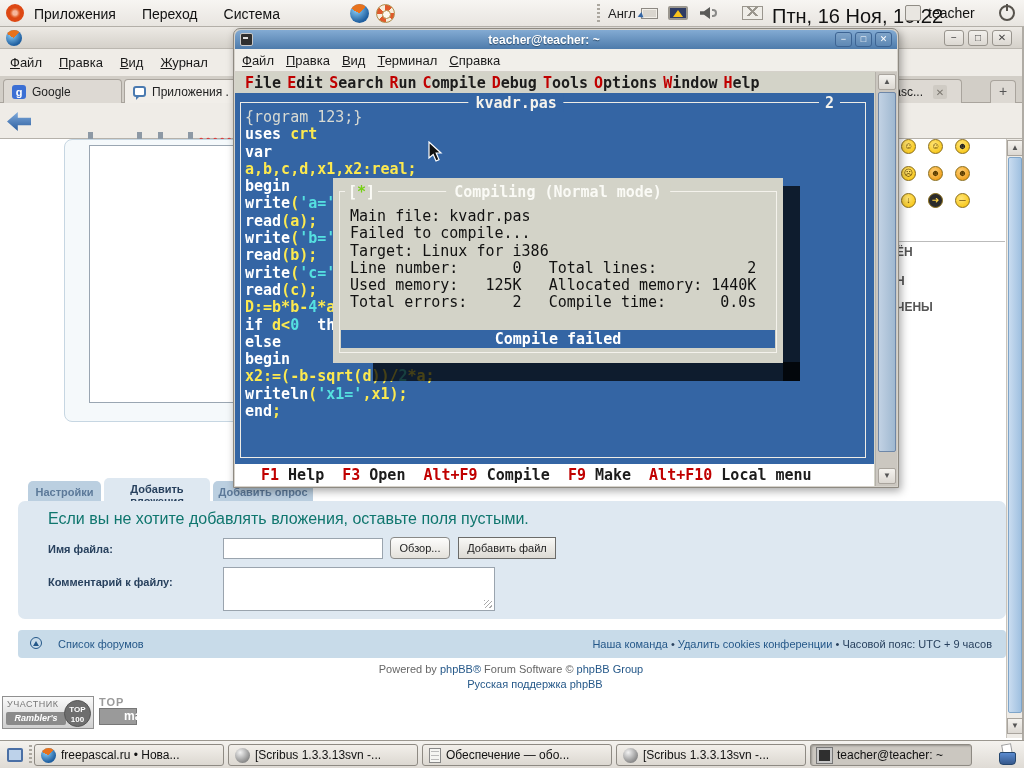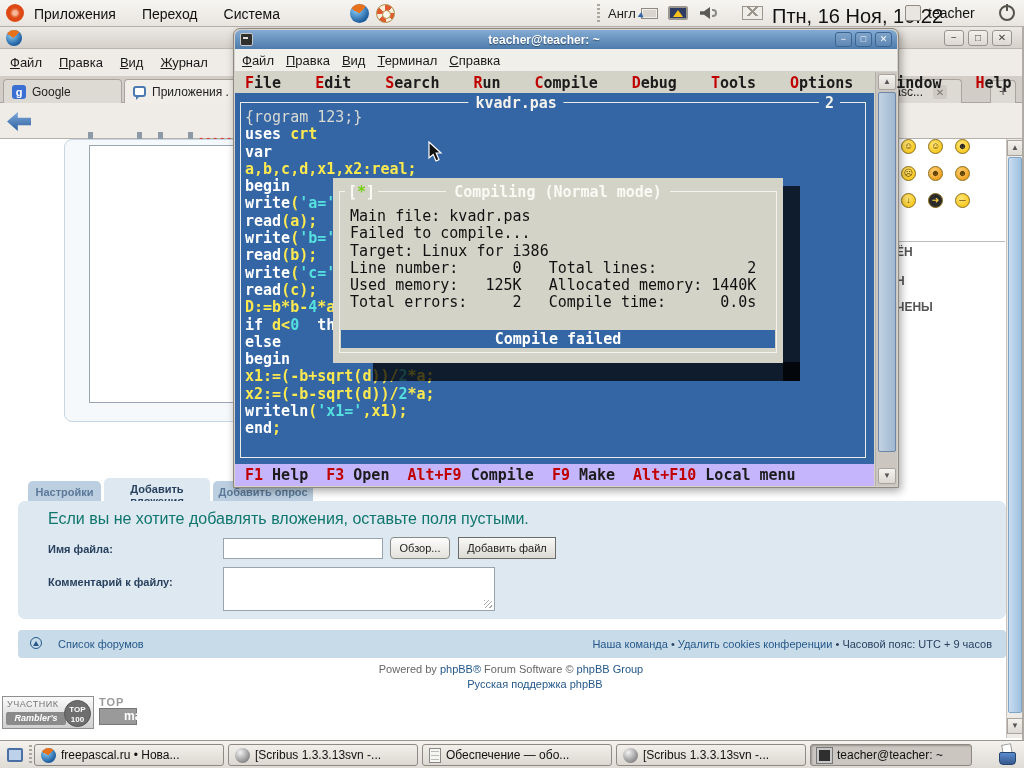--- a/index.html
+++ b/index.html
@@ -175,21 +175,21 @@
     background:linear-gradient(#83ABD3,#4E7BAB); display:flex; align-items:center; }
   #t-icon { width:13px; height:13px; margin-left:5px; background:#2F2F2F; border:1px solid #C8C8C8; border-radius:2px; flex:none; }
   #t-icon::after { content:""; display:block; margin:3px 0 0 2px; width:5px; height:2px; background:#DDD; }
   #t-title { flex:1; text-align:center; color:#fff; font-weight:bold; font-size:12px; text-shadow:0 1px 1px #2a4a6a; }
   #t-buttons { display:flex; gap:3px; margin-right:5px; }
   .t-winbtn { width:17px; height:15px; border:1px solid #3D6493; border-radius:3px; color:#fff; font-size:9px; line-height:13px;
     text-align:center; background:linear-gradient(#7FA4C9,#5E88B4); }
   #t-menubar { position:absolute; left:1px; right:1px; top:20px; height:23px; background:#F1EFEA; border-bottom:1px solid #D5D1CA;
     display:flex; align-items:center; gap:12px; padding-left:7px; font-size:13px; color:#1a1a1a; }
   #t-ide { position:absolute; left:1px; right:1px; top:43px; bottom:1px; background:#D3D3C8; }
-  #ide-menu { position:absolute; left:0; right:22px; top:0; height:21px; display:flex; gap:34px; padding-left:10px;
+  #ide-menu { position:absolute; left:0; right:22px; top:0; height:21px; display:flex; gap:6px; padding-left:10px;
     font-family:"DejaVu Sans Mono", monospace; font-size:15px; font-weight:bold; color:#1c1c1c; align-items:center; }
   .red { color:#C00000; }
   #ide-editor { position:absolute; left:0; right:23px; top:21px; bottom:22px; background:#3465A4; overflow:hidden; }
   #editor-frame { position:absolute; left:5px; right:8px; top:9px; bottom:6px; border:1px solid #EEECE6; }
   #editor-title { position:absolute; left:44%; transform:translateX(-50%); top:1px; background:#3465A4; padding:0 7px;
     color:#F4F2EC; font-family:"DejaVu Sans Mono", monospace; font-size:15px; font-weight:bold; }
   #editor-number { position:absolute; right:34px; top:1px; background:#3465A4; padding:0 6px; color:#F4F2EC;
     font-family:"DejaVu Sans Mono", monospace; font-size:15px; font-weight:bold; }
   #code { position:absolute; left:10px; top:16px; font-family:"DejaVu Sans Mono", monospace; font-size:15px; font-weight:bold;
     line-height:17.3px; }
@@ -206,22 +206,22 @@
   #dlg-title { position:absolute; left:50%; transform:translateX(-50%); top:5px; background:#D3D3C8; padding:0 8px;
     color:#FAFAF5; font-family:"DejaVu Sans Mono", monospace; font-size:15px; font-weight:bold; white-space:nowrap; }
   #dlg-marker { position:absolute; left:12px; top:5px; background:#D3D3C8; padding:0 3px; color:#FAFAF5;
     font-family:"DejaVu Sans Mono", monospace; font-size:15px; font-weight:bold; }
   #dlg-marker .green { color:#76D014; }
   #dialog-body { position:absolute; left:17px; top:30px; font-family:"DejaVu Sans Mono", monospace; font-size:15px;
     color:#111; line-height:17.3px; }
   .dlg-line { white-space:pre; }
   #dlg-btn { position:absolute; left:8px; top:152px; width:434px; height:18px; background:#3465A4; color:#fff;
     font-family:"DejaVu Sans Mono", monospace; font-size:15px; font-weight:bold; text-align:center; line-height:18px; }
-  #ide-status { position:absolute; left:0; right:23px; bottom:0; height:22px; background:#c4b5fd; display:flex; gap:18px;
-    padding-left:10px; align-items:center; font-family:"DejaVu Sans Mono", monospace; font-size:15px; font-weight:bold; color:#1c1c1c; }
+  #ide-status { position:absolute; left:0; right:23px; bottom:0; height:22px; background:#ffffff; display:flex; gap:18px;
+    padding-left:26px; align-items:center; font-family:"DejaVu Sans Mono", monospace; font-size:15px; font-weight:bold; color:#1c1c1c; }
   .status-item { white-space:pre; }
   .skey { color:#C00000; }
   #t-scroll { position:absolute; right:0; top:0; bottom:0; width:22px; background:#CBC7C0; border-left:1px solid #B5B1AA; }
   .t-sb-btn { position:absolute; left:2px; width:18px; height:16px; background:linear-gradient(#F4F2EE,#DCD8D2);
     border:1px solid #A9A49D; border-radius:2px; font-size:8px; color:#555; text-align:center; line-height:14px; }
   #t-sb-up { top:2px; } #t-sb-down { bottom:2px; }
   #t-sb-thumb { position:absolute; left:2px; top:20px; width:18px; height:360px; border:1px solid #6E87A8; border-radius:2px;
     background:linear-gradient(90deg,#C2D2E4,#9FB8D0); }
 
   
@@ -412,21 +412,20 @@
             <div class="code-line"><span class="seg-k">write</span><span class="seg-y">(</span><span class="seg-c">'a='</span><span class="seg-y">)</span></div>
             <div class="code-line"><span class="seg-k">read</span><span class="seg-y">(</span><span class="seg-y">a</span><span class="seg-y">);</span></div>
             <div class="code-line"><span class="seg-k">write</span><span class="seg-y">(</span><span class="seg-c">'b='</span><span class="seg-y">)</span></div>
             <div class="code-line"><span class="seg-k">read</span><span class="seg-y">(</span><span class="seg-y">b</span><span class="seg-y">);</span></div>
             <div class="code-line"><span class="seg-k">write</span><span class="seg-y">(</span><span class="seg-c">'c='</span><span class="seg-y">)</span></div>
             <div class="code-line"><span class="seg-k">read</span><span class="seg-y">(</span><span class="seg-y">c</span><span class="seg-y">);</span></div>
             <div class="code-line"><span class="seg-y">D:=b*b-</span><span class="seg-c">4</span><span class="seg-y">*a*</span></div>
             <div class="code-line"><span class="seg-k">if</span><span class="seg-y"> d&lt;</span><span class="seg-c">0</span><span class="seg-y">  </span><span class="seg-k">the</span></div>
             <div class="code-line"><span class="seg-k">else</span></div>
             <div class="code-line"><span class="seg-k">begin</span></div>
-            <div class="code-line"><span class="seg-y">x1:=(-b+sqrt(d))/</span><span class="seg-c">2</span><span class="seg-y">*a;</span></div>
             <div class="code-line"><span class="seg-y">x2:=(-b-sqrt(d))/</span><span class="seg-c">2</span><span class="seg-y">*a;</span></div>
             <div class="code-line"><span class="seg-k">writeln</span><span class="seg-y">(</span><span class="seg-c">'x1='</span><span class="seg-y">,x1);</span></div>
             <div class="code-line"><span class="seg-k">end</span><span class="seg-y">;</span></div>
           </div>
         <div class="shadow" id="shadow-r"></div>
         <div class="shadow" id="shadow-b"></div>
         <div id="compile-dialog">
           <div id="dlg-frame"></div>
           <span id="dlg-marker"><span>[</span><span class="green">*</span><span>]</span></span>
           <span id="dlg-title">Compiling  (Normal mode)</span>

